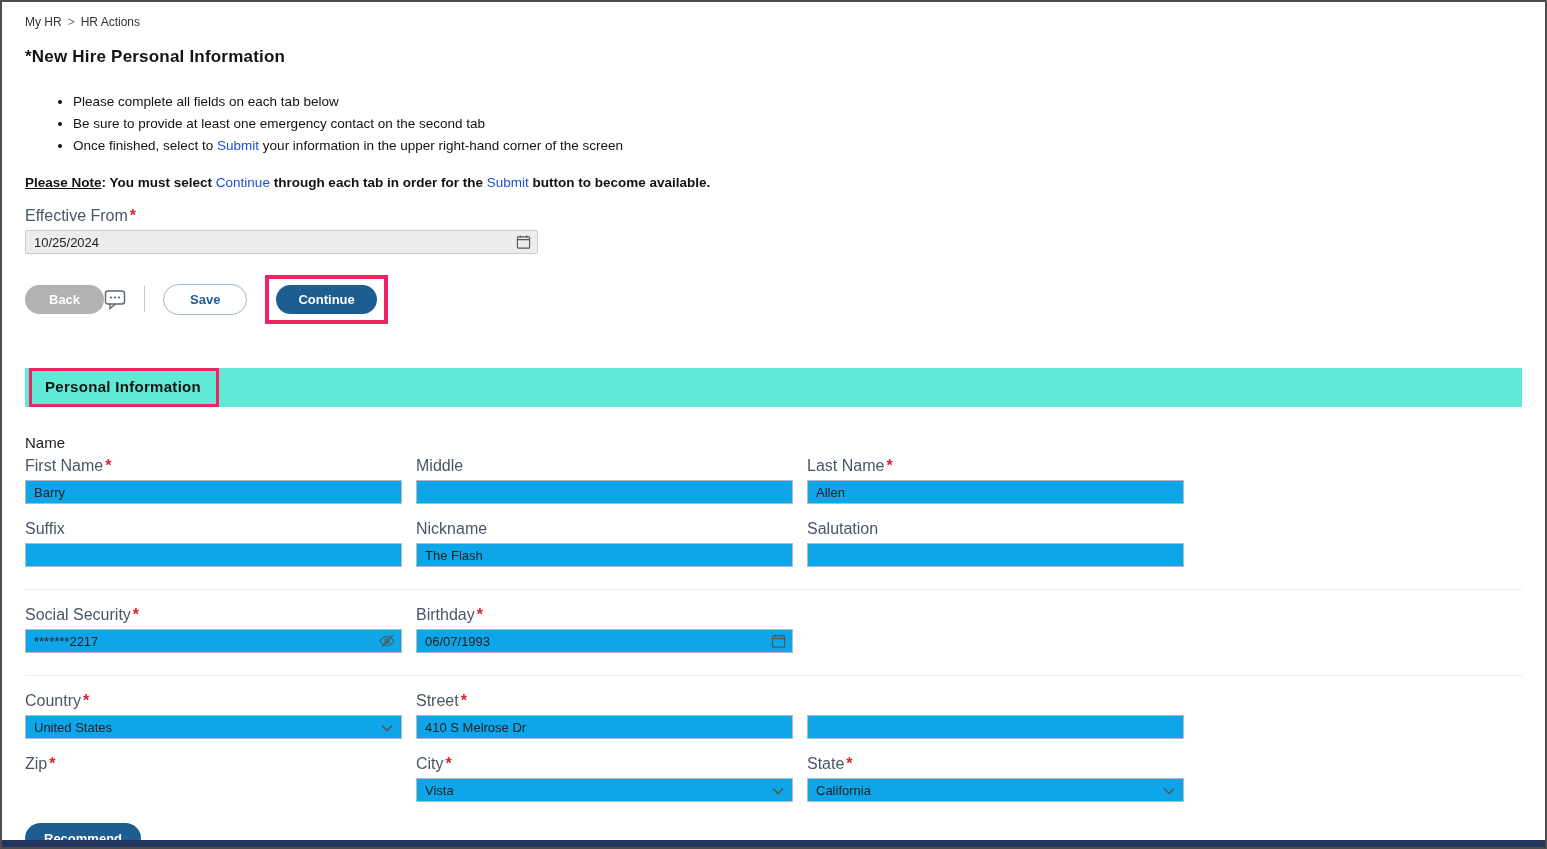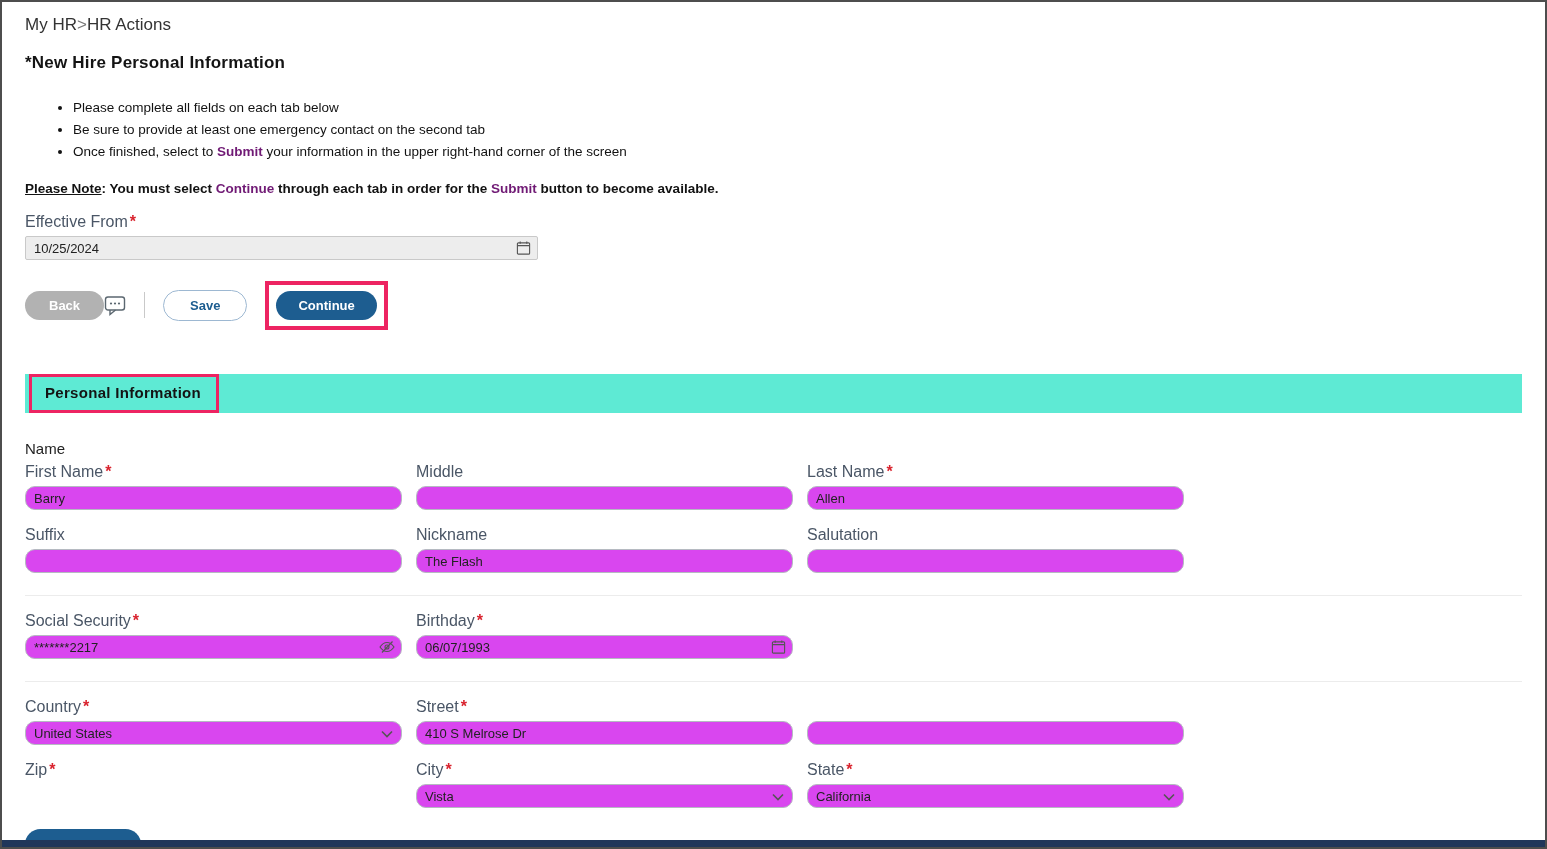--- a/index.html
+++ b/index.html
@@ -9,45 +9,45 @@
   .frame {
     width: 1547px; height: 849px;
     border: 2px solid #4d4d4d;
     background: #fff;
     position: relative;
     overflow: hidden;
   }
   .content { padding: 0 23px; }
 
   
-  .breadcrumb { padding-top: 13px; font-size: 17px; color: #333; display: flex; gap: 0; align-items: center; }
+  .breadcrumb { padding-top: 13px; font-size: 12px; color: #333; display: flex; gap: 6px; align-items: center; }
   .breadcrumb .crumb { cursor: pointer; }
   .breadcrumb .sep { color: #777; }
 
   
   .page-title { margin-top: 18px; font-size: 17px; font-weight: 700; color: #141414; letter-spacing: .2px; }
 
   
   ul.instructions { margin: 27px 0 0 0; padding-left: 40px; }
   ul.instructions li { font-size: 13.5px; color: #121212; margin-bottom: 7px; margin-left: 8px; }
-  .inline-link { color: #701a75; font-weight: 700; cursor: pointer; }
+  .inline-link { color: #1d4ed8; font-weight: 400; cursor: pointer; }
 
   
   .note { margin-top: 22px; font-size: 13.5px; font-weight: 700; color: #121212; }
   .note .note-label { text-decoration: underline; }
 
   
   .field-label { font-size: 16px; color: #4a5666; display: flex; }
   .req { color: #d9232e; margin-left: 2px; font-weight: 700; }
   .text-input {
     width: 100%; height: 24px;
-    border: 1px solid #b5bac1; border-radius: 10px;
+    border: 1px solid #b5bac1; border-radius: 0;
     font-family: "Liberation Sans", sans-serif;
     font-size: 13px; color: #222;
-    padding: 0 8px; background: #d946ef; outline: none;
+    padding: 0 8px; background: #0ea5e9; outline: none;
   }
   .input-wrap { position: relative; margin-top: 5px; }
   .input-icon-right { position: absolute; right: 7px; top: 50%; transform: translateY(-50%); display: flex; cursor: pointer; }
 
   
   .effective-block { margin-top: 17px; }
   .effective-block .input-wrap { width: 513px; }
   .effective-block .text-input { background: #ededed; border-color: #c9c9c9; border-radius: 2px; }
 
   

